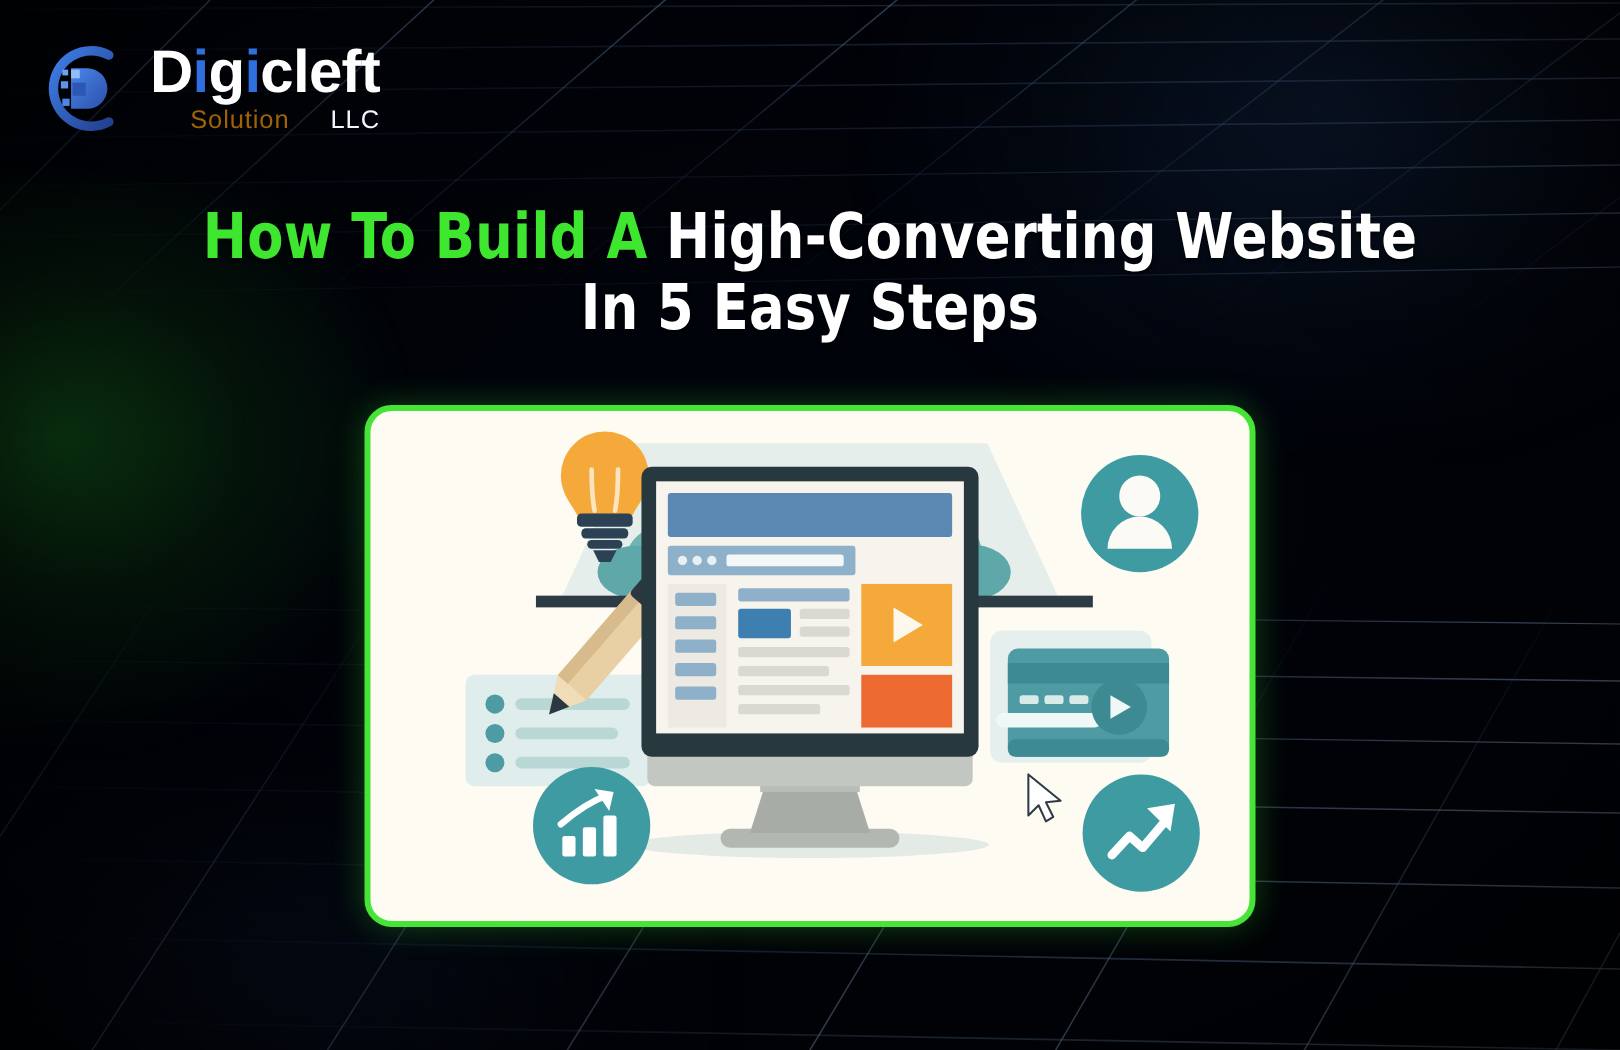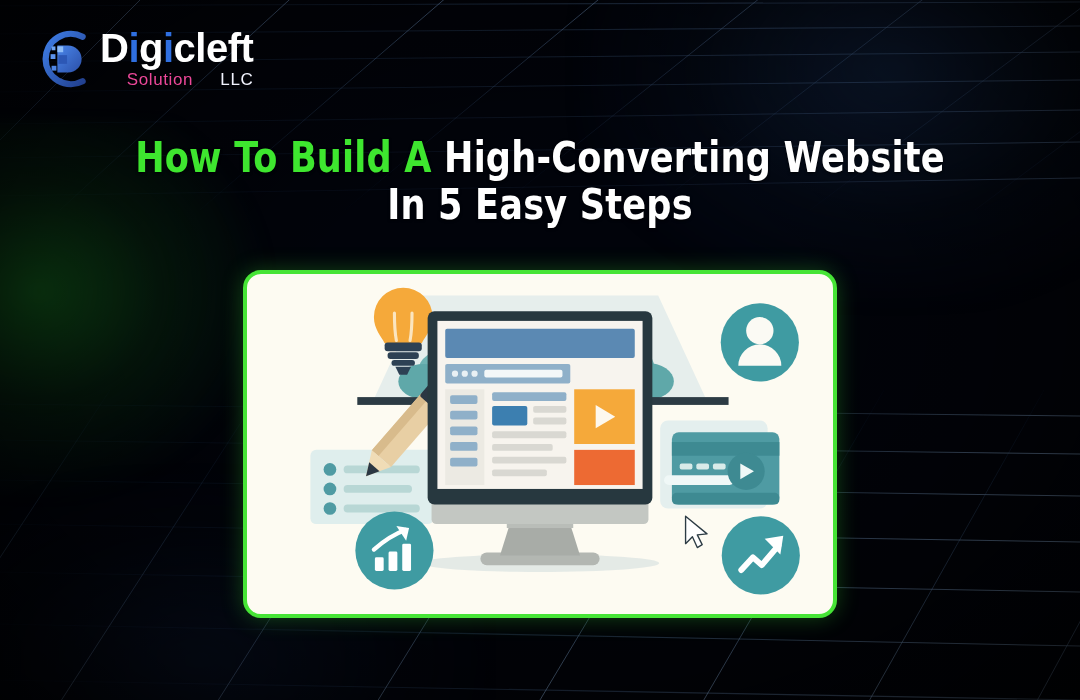--- a/index.html
+++ b/index.html
@@ -29,33 +29,33 @@
     position:absolute; left:-80px; bottom:-140px; width:560px; height:360px;
     background:radial-gradient(ellipse at 50% 50%, rgba(20,40,84,0.34) 0%, rgba(6,14,32,0.16) 50%, rgba(1,3,10,0) 78%);
     filter:blur(10px);
   }
   .vignette {
     position:absolute; inset:0;
     background:radial-gradient(ellipse at 50% 46%, rgba(0,0,0,0) 28%, rgba(0,0,0,0.55) 78%, rgba(0,0,0,0.82) 100%);
   }
 
   
-  #logo { position:absolute; left:38px; top:28px; display:flex; align-items:center; gap:0; }
+  #logo { position:absolute; left:28px; top:28px; display:flex; align-items:center; gap:10px; }
   #logo-mark { width:62px; height:62px; flex:none; }
   #logo-words { display:flex; flex-direction:column; line-height:1; padding-bottom:2px; }
   #logo-name {
     font-size:40px; font-weight:bold; letter-spacing:-0.5px;
     color:#ffffff;
   }
   #logo-name .accent { color:#2f6fe0; }
   #logo-sub {
     align-self:flex-end; font-size:17px; letter-spacing:0.6px;
     margin-top:3px; color:#ffffff;
   }
-  #logo-sub .sub-a { color:#ec4899; }
+  #logo-sub .sub-a { color:#a16207; }
   #logo-sub .sub-b { color:#f2f4ff;margin-left:22px; }
 
   
   #headline {
     position:absolute; left:0; right:0; top:134px;
     text-align:center;
     font-family:"DejaVu Sans Condensed","Liberation Sans Narrow","Liberation Sans", sans-serif;
     font-weight:bold;
     font-size:42px;
     line-height:47px;

